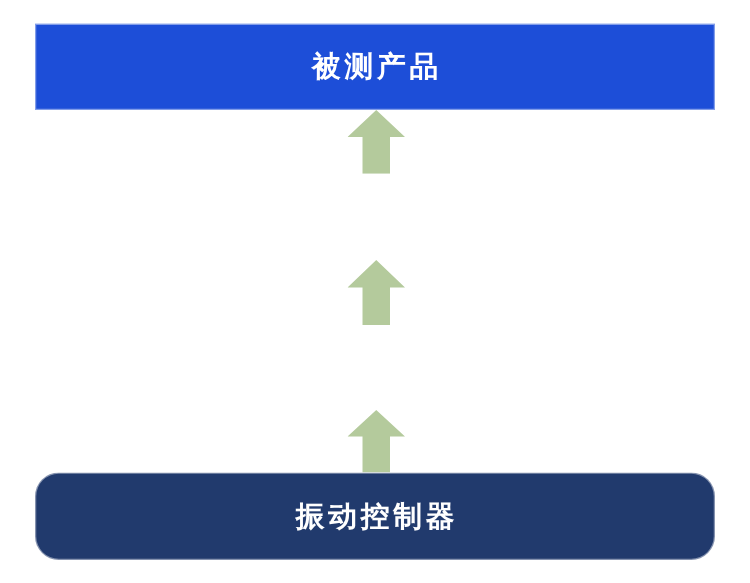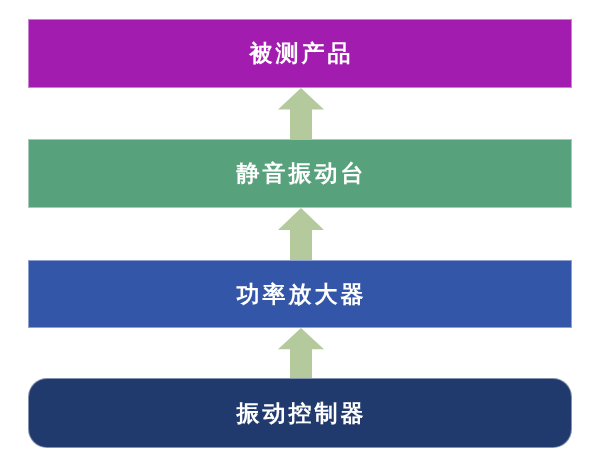--- a/index.html
+++ b/index.html
@@ -47,39 +47,33 @@
   }
   .arrow-1 { top: 88px;  height: 51px; }
   .arrow-2 { top: 208px; height: 52px; }
   .arrow-3 { top: 328px; height: 50px; }
 </style>
 </head>
 <body>
 
 <div class="stage">
 
-  <div class="bar bar-1" style="background: #a21caf;">
+  <div class="bar bar-1" style="background: #1d4ed8;">
     <span class="bar-label" style="color: rgb(255, 255, 255);">被测产品</span>
   </div>
 
   <svg class="arrow arrow-1" viewBox="0 0 46 52" preserveAspectRatio="none">
     <polygon points="23,0 46,22 34,22 34,52 12,52 12,22 0,22" fill="#b4ca9c"></polygon>
   </svg>
 
-  <div class="bar bar-2" style="background: rgb(88, 161, 125);">
-    <span class="bar-label" style="color: rgb(255, 255, 255);">静音振动台</span>
-  </div>
 
   <svg class="arrow arrow-2" viewBox="0 0 46 52" preserveAspectRatio="none">
     <polygon points="23,0 46,22 34,22 34,52 12,52 12,22 0,22" fill="#b4ca9c"></polygon>
   </svg>
 
-  <div class="bar bar-3" style="background: rgb(51, 86, 168);">
-    <span class="bar-label" style="color: rgb(255, 255, 255);">功率放大器</span>
-  </div>
 
   <svg class="arrow arrow-3" viewBox="0 0 46 52" preserveAspectRatio="none">
     <polygon points="23,0 46,22 34,22 34,52 12,52 12,22 0,22" fill="#b4ca9c"></polygon>
   </svg>
 
   <div class="bar bar-4" style="background: rgb(33, 58, 109);">
     <span class="bar-label" style="color: rgb(255, 255, 255);">振动控制器</span>
   </div>
 
 </div>

